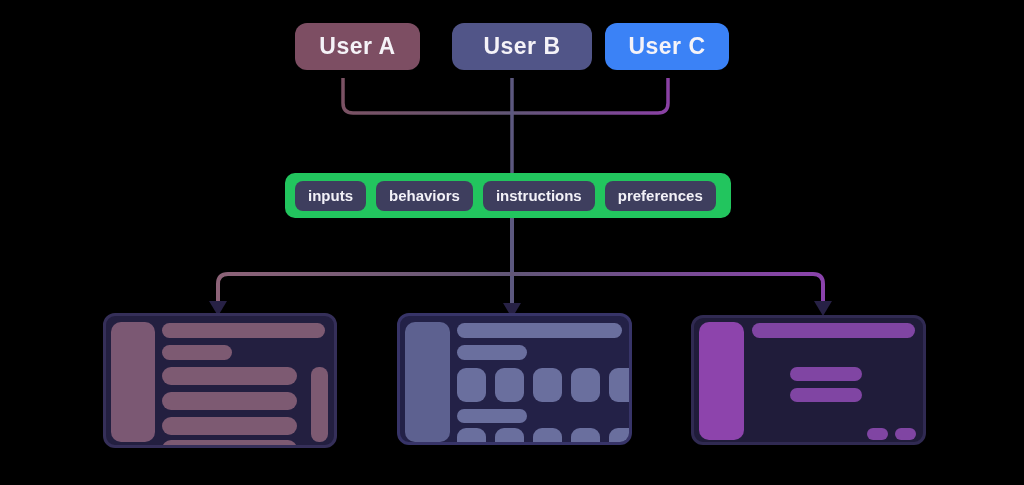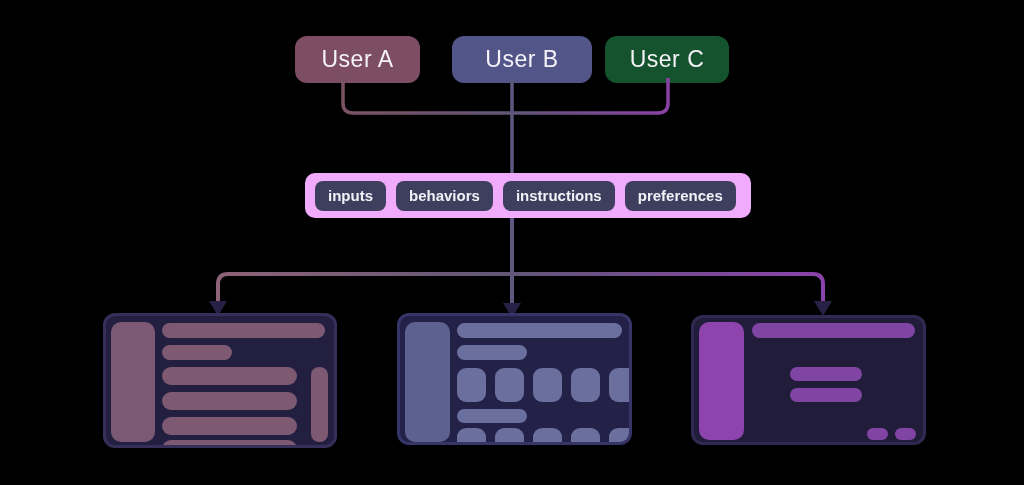--- a/index.html
+++ b/index.html
@@ -2,23 +2,23 @@
 <html><head>
 <meta charset="utf-8">
 <style>
   html,body{margin:0;padding:0;background:#000;}
   .stage{
     position:relative;width:1024px;height:485px;background:#000;
     overflow:hidden;font-family:"Liberation Sans",sans-serif;
   }
   
   .badge{
-    position:absolute;top:36px;height:47px;border-radius:12px;
+    position:absolute;top:23px;height:47px;border-radius:12px;
     display:flex;align-items:center;justify-content:center;
-    color:#f5f3f8;font-weight:normal;font-size:23px;letter-spacing:.5px;
+    color:#f5f3f8;font-weight:bold;font-size:23px;letter-spacing:.5px;
   }
   .badge-a{left:295px;width:125px;}
   .badge-b{left:452px;width:140px;}
   .badge-c{left:605px;width:124px;}
   
   .wires{position:absolute;left:0;top:0;width:1024px;height:485px;pointer-events:none;}
   
   .labels-bar{
     position:absolute;left:285px;top:173px;width:446px;height:45px;
     border-radius:10px;display:flex;align-items:center;gap:10px;
@@ -69,21 +69,21 @@
 <body>
 
 <div class="stage">
 
   <div class="badge badge-a" style="background: rgb(125, 78, 99);">
     <span>User A</span>
   </div>
   <div class="badge badge-b" style="background: rgb(81, 85, 136);">
     <span>User B</span>
   </div>
-  <div class="badge badge-c" style="background: #14532d;">
+  <div class="badge badge-c" style="background: #3b82f6;">
     <span>User C</span>
   </div>
 
   <svg class="wires" viewBox="0 0 1024 485" xmlns="http://www.w3.org/2000/svg">
     <defs>
       <linearGradient id="gLT" gradientUnits="userSpaceOnUse" x1="343" y1="0" x2="512" y2="0">
         <stop offset="0" stop-color="#7b5264"></stop>
           <stop offset="1" stop-color="#615677"></stop>
       </linearGradient>
       <linearGradient id="gRT" gradientUnits="userSpaceOnUse" x1="668" y1="0" x2="512" y2="0">
@@ -105,21 +105,21 @@
     <path d="M512 78 V173" fill="none" stroke="#5c587f" stroke-width="3.5"></path>
 
     <path d="M512 218 V304" fill="none" stroke="#5c587f" stroke-width="4"></path>
     <path d="M512 274 H228 Q218 274 218 284 V302" fill="none" stroke="url(#gLB)" stroke-width="4"></path>
     <path d="M512 274 H813 Q823 274 823 284 V302" fill="none" stroke="url(#gRB)" stroke-width="4"></path>
     <polygon points="209,301 227,301 218,316" fill="#272145"></polygon>
     <polygon points="503,303 521,303 512,318" fill="#272145"></polygon>
     <polygon points="814,301 832,301 823,316" fill="#272145"></polygon>
   </svg>
 
-  <div class="labels-bar" style="background: #f0abfc; margin-left: 20px;">
+  <div class="labels-bar" style="background: #22c55e;">
     <div class="label-pill" style="background: rgb(62, 62, 94);">
       <span>inputs</span>
     </div>
     <div class="label-pill" style="background: rgb(62, 62, 94);">
       <span>behaviors</span>
     </div>
     <div class="label-pill" style="background: rgb(62, 62, 94);">
       <span>instructions</span>
     </div>
     <div class="label-pill" style="background: rgb(62, 62, 94); justify-content: flex-end;">

